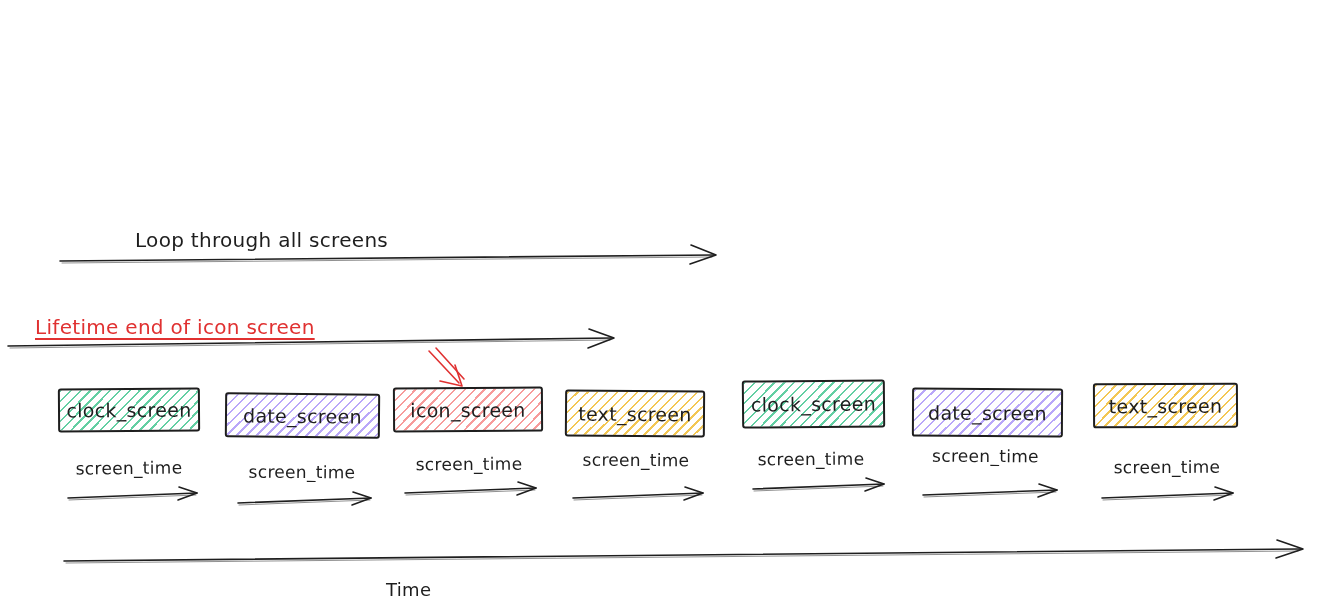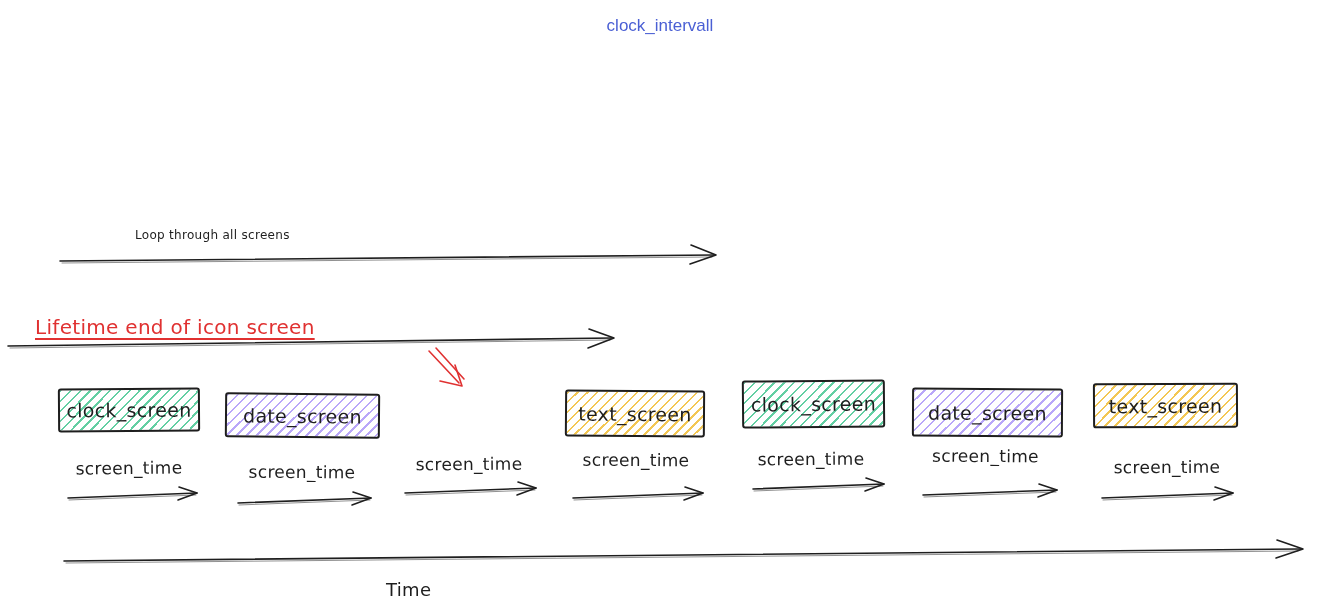--- a/index.html
+++ b/index.html
@@ -14,21 +14,21 @@
   .title{
     position:absolute;left:0;right:0;top:16px;
     text-align:center;
     font-family:"Liberation Sans",sans-serif;
     font-size:17px;
     color:#4a5fd4;
   }
   .hand{letter-spacing:0.3px;}
   .loop-label{
     position:absolute;left:135px;top:228px;
-    font-size:12px;
+    font-size:20px;
   }
   .lifetime-label{
     position:absolute;left:35px;top:315px;
     font-size:20px;color:#e03131;
     text-decoration:underline;
     text-underline-offset:4px;
     text-decoration-thickness:1.5px;
   }
   .arrow-layer{position:absolute;left:0;top:0;width:1320px;height:612px;}
   .screen-box{
@@ -68,21 +68,20 @@
   }
   svg .ink{stroke:#1e1e1e;stroke-width:1.6;fill:none;stroke-linecap:round;stroke-linejoin:round;}
   svg .ink2{stroke:#3a3a3a;stroke-width:0.8;fill:none;stroke-linecap:round;opacity:0.7;}
   svg .red{stroke:#e03131;stroke-width:1.6;fill:none;stroke-linecap:round;stroke-linejoin:round;}
 </style>
 </head>
 <body>
 
 <div class="canvas">
 
-  <div class="title">clock_intervall</div>
 
   <svg class="arrow-layer" viewBox="0 0 1320 612">
 
     <g>
       <path class="ink" d="M60 261 L714 255"></path>
       <path class="ink2" d="M62 263 L712 257"></path>
       <path class="ink" d="M691 245 L716 255 L690 264"></path>
     </g>
 
     <g>
@@ -142,20 +141,23 @@
 
   <div class="loop-label hand">Loop through all screens</div>
   <div class="lifetime-label hand">Lifetime end of icon screen</div>
 
   <div class="screen-box fill-green b1">
     <span class="hand">clock_screen</span>
   </div>
   <div class="screen-box fill-purple b2">
     <span class="hand">date_screen</span>
   </div>
+  <div class="screen-box fill-red b3">
+    <span class="hand">icon_screen</span>
+  </div>
   <div class="screen-box fill-yellow b4">
     <span class="hand">text_screen</span>
   </div>
   <div class="screen-box fill-green b5">
     <span class="hand">clock_screen</span>
   </div>
   <div class="screen-box fill-purple b6">
     <span class="hand">date_screen</span>
   </div>
   <div class="screen-box fill-yellow b7">

